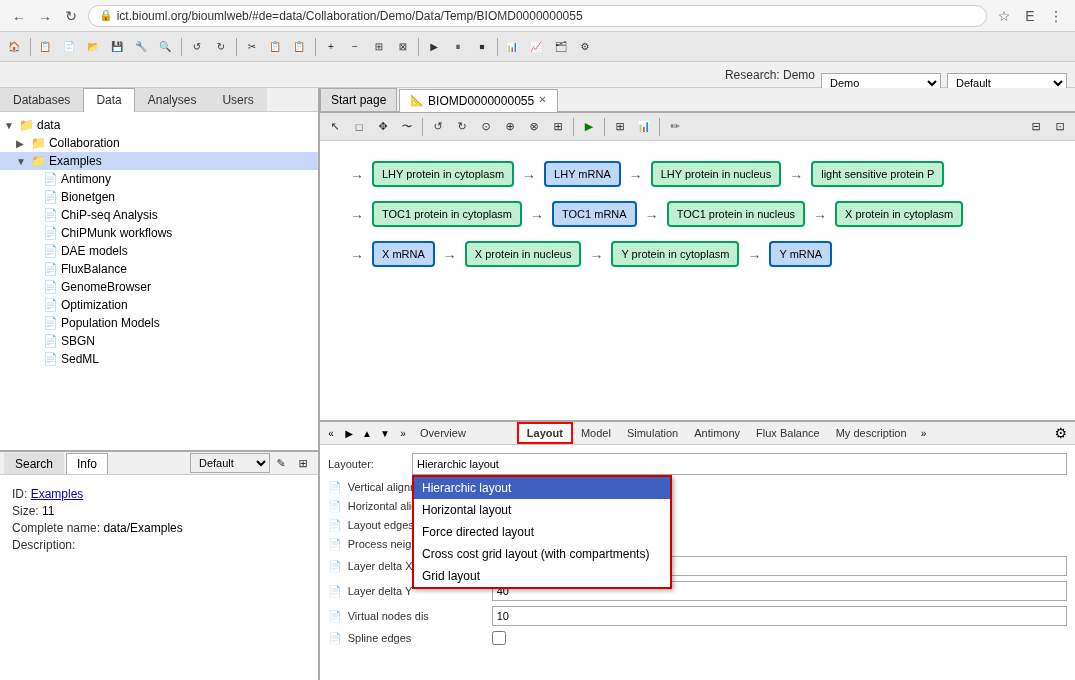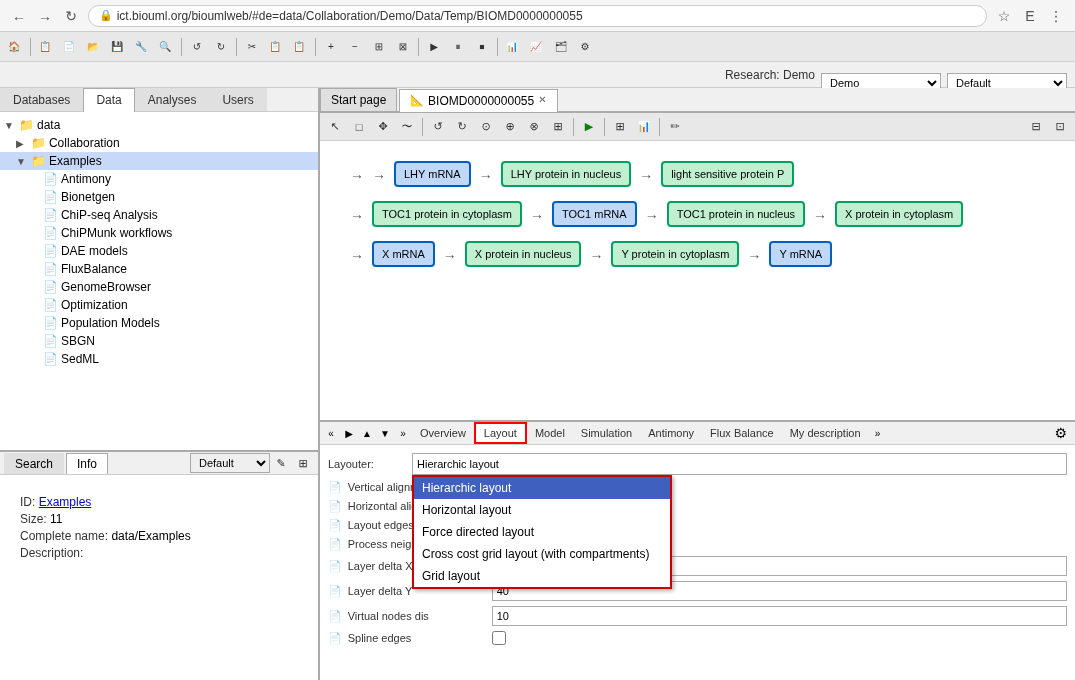--- a/index.html
+++ b/index.html
@@ -155,21 +155,21 @@
       border: 1px solid transparent;
       border-bottom: none;
       margin-right: 2px;
     }
     .bottom-tab.active {
       background: white;
       border-color: #aaa;
       margin-bottom: -1px;
     }
     .bottom-content {
-      padding: 20px;
+      padding: 12px;
       flex: 1;
       overflow-y: auto;
     }
     .info-row { margin-bottom: 3px; font-size: 12px; }
     .info-label { color: #333; }
     .info-link { color: #0000cc; text-decoration: underline; cursor: pointer; }
 
     
     .default-select {
       height: 20px; border: 1px solid #aaa;
@@ -605,20 +605,21 @@
           <div style="flex:1;"></div>
           <button class="diag-btn">⊟</button>
           <button class="diag-btn">⊡</button>
         </div>
 
         <div class="diagram-canvas">
           <div class="bio-diagram">
 
             <div style="display:flex; align-items:center; gap:8px; margin-bottom:14px; position:relative; padding-left:10px;">
               <span style="font-size:14px;color:#555;">→</span>
+              <div class="bio-node">LHY protein in cytoplasm</div>
               <span style="font-size:14px;color:#555;">→</span>
               <div class="bio-node mrna" style="min-width:70px;">LHY mRNA</div>
               <span style="font-size:14px;color:#555;">→</span>
               <div class="bio-node">LHY protein in nucleus</div>
               <span style="font-size:14px;color:#555;">→</span>
               <div class="bio-node light">light sensitive protein P</div>
             </div>
 
             <div style="display:flex; align-items:center; gap:8px; margin-bottom:14px; padding-left:10px;">
               <span style="font-size:14px;color:#555;">→</span>
@@ -648,21 +649,21 @@
         <div class="props-panel">
 
           <div class="props-tab-bar">
             <button class="props-nav-btn">«</button>
             <button class="props-nav-btn">▶</button>
             <button class="props-nav-btn">▲</button>
             <button class="props-nav-btn">▼</button>
             <button class="props-nav-btn">»</button>
 
             <div class="props-tab">Overview</div>
-            <div class="props-tab highlighted" style="border:2px solid red; font-weight:normal;">Layout</div>
+            <div class="props-tab highlighted" style="border:2px solid red; font-weight:bold;margin-left:43px;">Layout</div>
             <div class="props-tab">Model</div>
             <div class="props-tab">Simulation</div>
             <div class="props-tab">Antimony</div>
             <div class="props-tab">Flux Balance</div>
             <div class="props-tab">My description</div>
             <button class="props-nav-btn">»</button>
             <div class="props-tab-spacer"></div>
             <span class="props-gear">⚙</span>
           </div>
 

